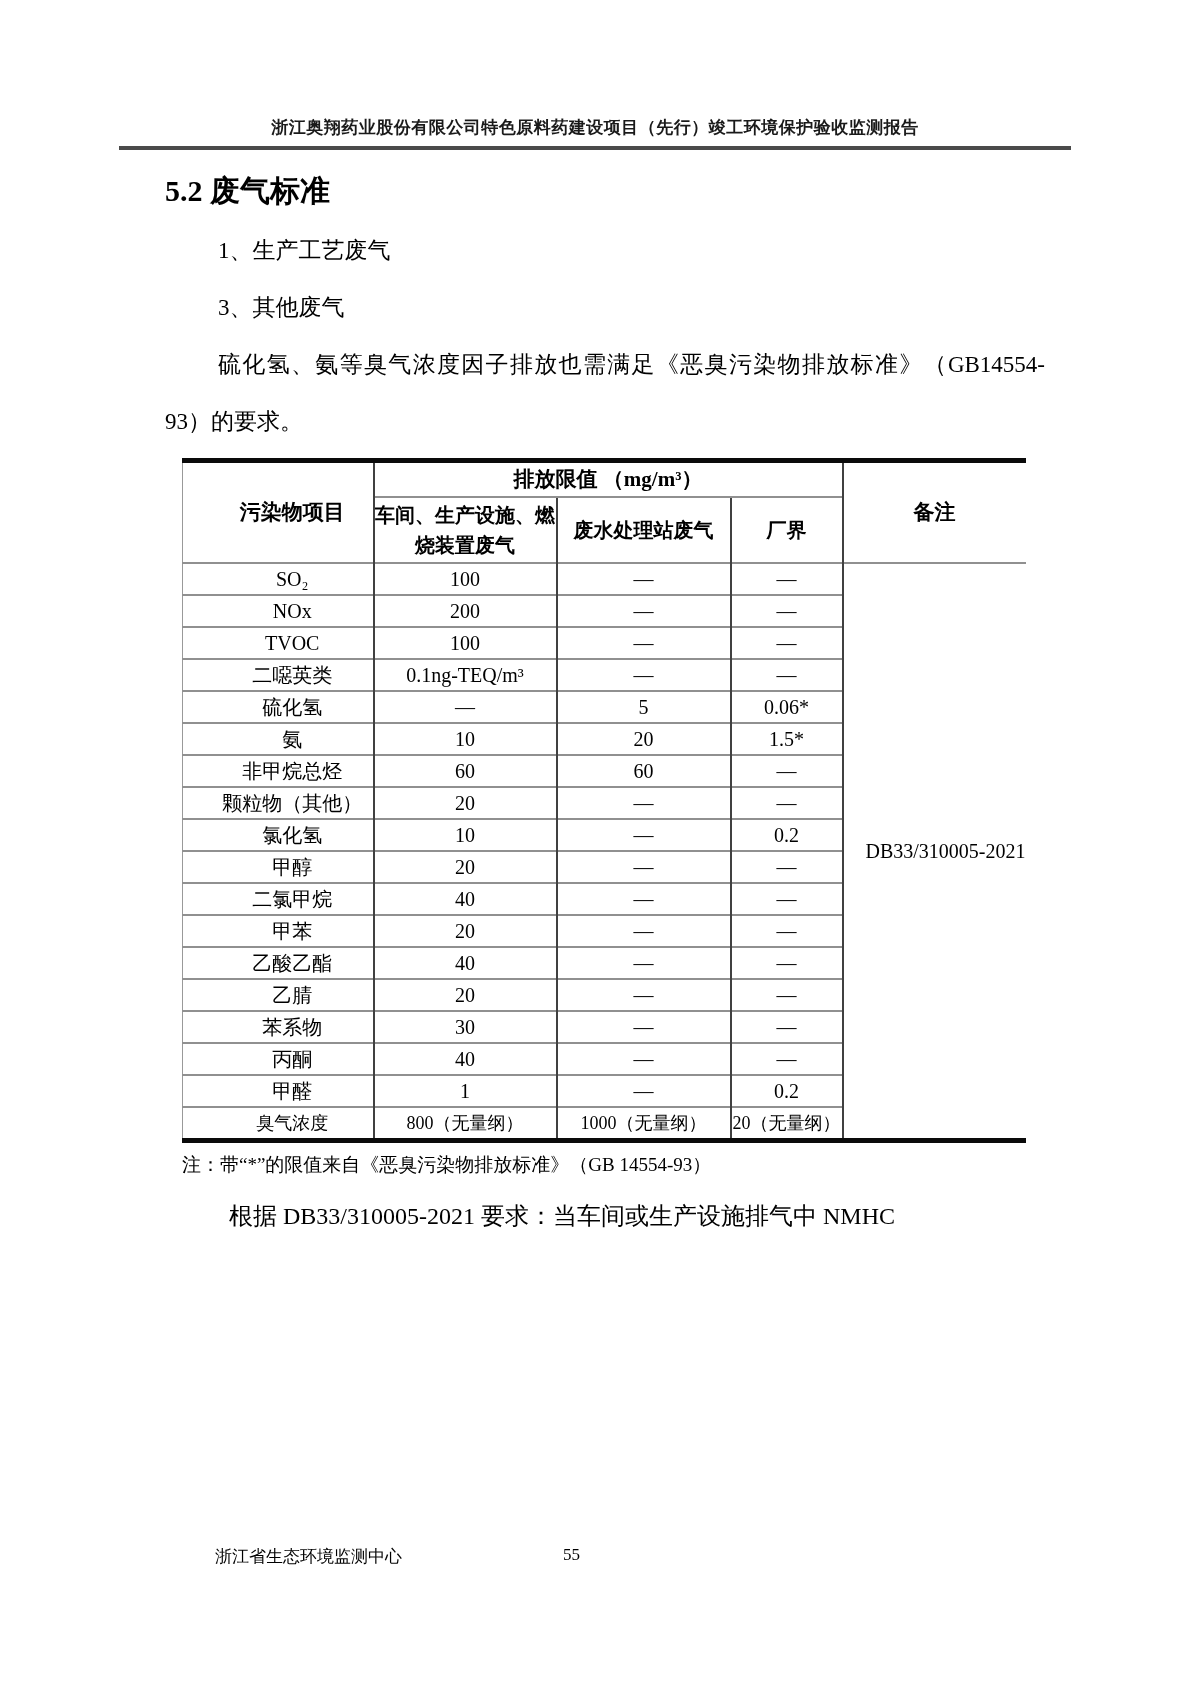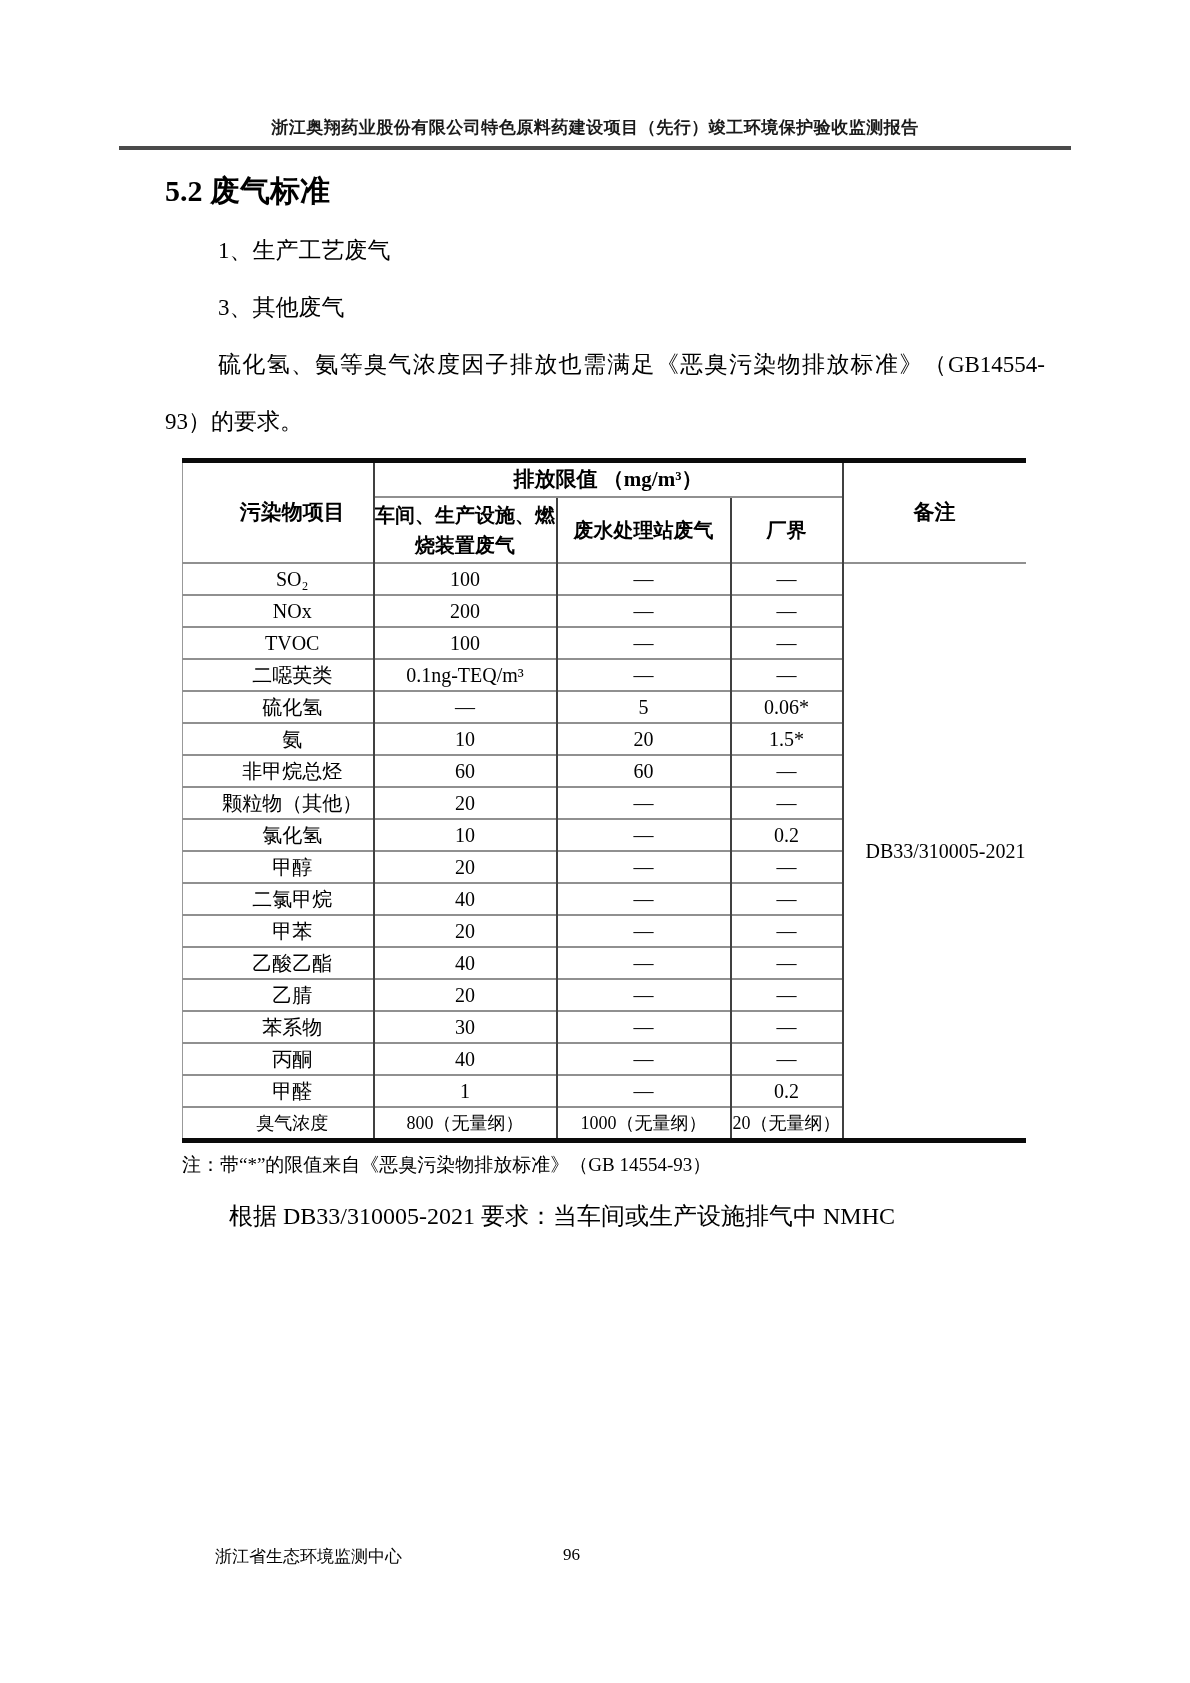--- a/index.html
+++ b/index.html
@@ -251,15 +251,15 @@
         </tr>
       </tbody>
     </table>
 
     <div class="table-note">注：带“*”的限值来自《恶臭污染物排放标准》（GB 14554-93）</div>
 
     <p class="para after-table">根据 DB33/310005-2021 要求：当车间或生产设施排气中 NMHC</p>
   </div>
 
   <div class="footer-org">浙江省生态环境监测中心</div>
-  <div class="footer-page">96</div>
+  <div class="footer-page">55</div>
 
 </div>
 
 </body></html>

